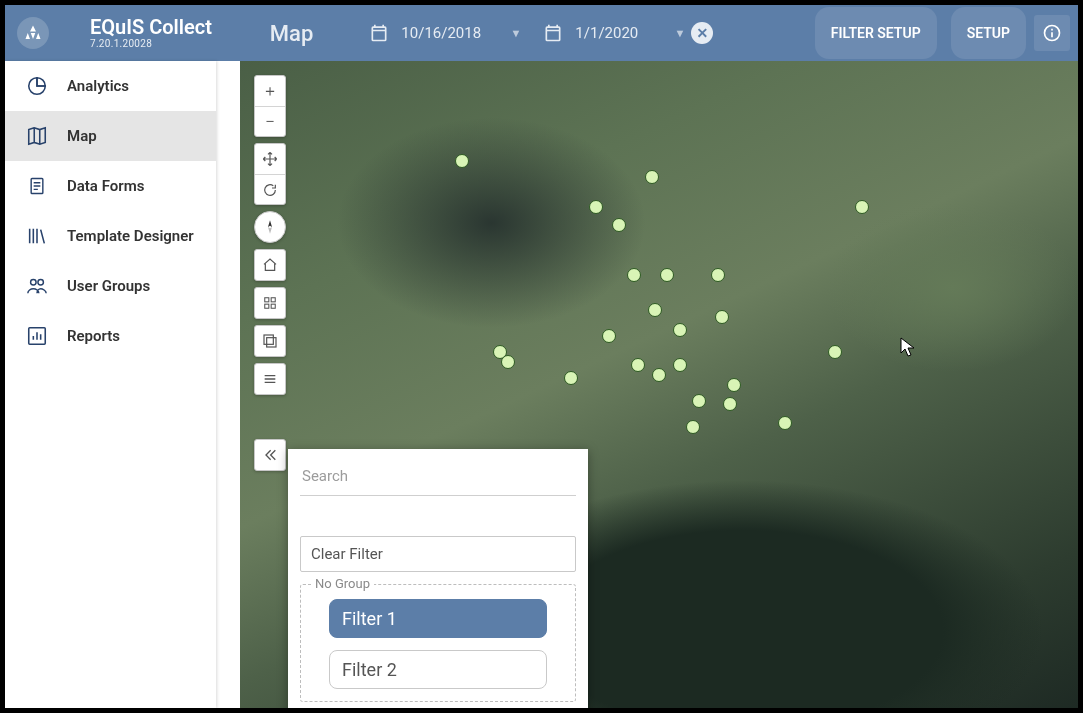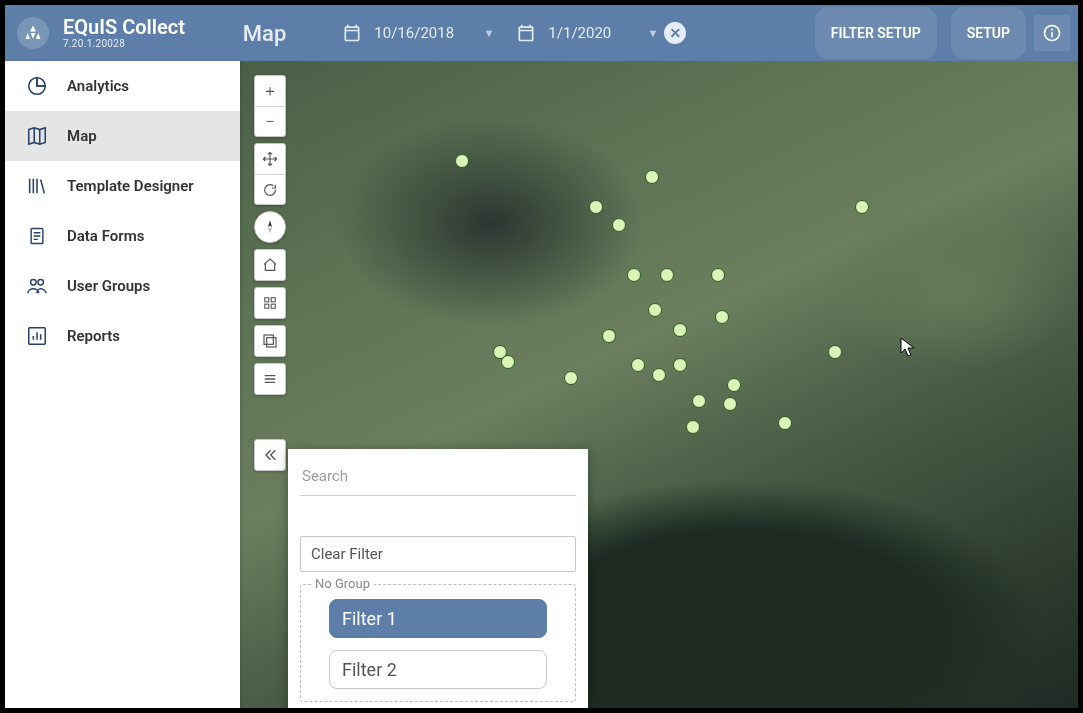--- a/index.html
+++ b/index.html
@@ -20,21 +20,21 @@
 
   
   .header {
     height: 56px;
     background: #5c7ea8;
     display: flex;
     align-items: center;
     color: #fff;
     padding: 0 8px 0 0;
   }
-  .brand-block { display:flex; align-items:center; padding-left:12px; }
+  .brand-block { display:flex; align-items:center; padding-left:12px;gap:27px; }
   .brand-icon {
     width: 32px; height: 32px;
     border-radius: 50%;
     background: #7a96b7;
     display:flex;align-items:center;justify-content:center;
     font-size:18px;
   }
   .brand-text { margin-left:14px; line-height:1; }
   .brand-main { font-size:20px; font-weight:600; }
   .brand-sub  { font-size:10px; opacity:.85; margin-top:2px; letter-spacing:.3px; }
@@ -85,21 +85,21 @@
     display:flex;align-items:center;justify-content:center;
     background:#6d8bb1;
     margin-left:8px;
     cursor:pointer;
   }
 
   
   .sidebar {
     position:absolute;
     left:0; top:56px; bottom:0;
-    width:235px;
+    width:211px;
     background:#fff;
     box-shadow: 1px 0 3px rgba(0,0,0,.15);
     z-index:10;
   }
   .side-item {
     height:50px;
     display:flex;align-items:center;
     padding-left:18px;
     font-size:15px;
     font-weight:600;
@@ -293,34 +293,34 @@
     <div class="side-item active">
       <span class="side-icon">
         <svg width="22" height="22" viewBox="0 0 24 24" fill="none" stroke="#28426b" stroke-width="1.7">
             <path d="M9 3 3 5v16l6-2 6 2 6-2V3l-6 2-6-2zM9 3v16M15 5v16"></path>
           </svg>
       </span>
       <span class="side-label">Map</span>
     </div>
     <div class="side-item">
       <span class="side-icon">
-        <svg width="22" height="22" viewBox="0 0 24 24" fill="none" stroke="#28426b" stroke-width="1.7">
-            <path d="M4 4v16M8 4v16M12 4v16M16 5l4 15"></path>
-          </svg>
-      </span>
-      <span class="side-label">Template Designer</span>
-    </div>
-    <div class="side-item">
-      <span class="side-icon">
         <svg width="20" height="22" viewBox="0 0 24 24" fill="none" stroke="#28426b" stroke-width="1.7">
             <rect x="5" y="3" width="14" height="18" rx="1"></rect>
             <path d="M8 8h8M8 12h8M8 16h5"></path>
           </svg>
       </span>
       <span class="side-label">Data Forms</span>
+    </div>
+    <div class="side-item">
+      <span class="side-icon">
+        <svg width="22" height="22" viewBox="0 0 24 24" fill="none" stroke="#28426b" stroke-width="1.7">
+            <path d="M4 4v16M8 4v16M12 4v16M16 5l4 15"></path>
+          </svg>
+      </span>
+      <span class="side-label">Template Designer</span>
     </div>
     <div class="side-item">
       <span class="side-icon">
         <svg width="24" height="22" viewBox="0 0 24 24" fill="none" stroke="#28426b" stroke-width="1.6">
             <circle cx="8" cy="8" r="3"></circle>
             <circle cx="16" cy="8" r="3"></circle>
             <path d="M2 20c0-3 3-5 6-5s6 2 6 5M12 20c0-3 2-5 4-5s6 2 6 5"></path>
           </svg>
       </span>
       <span class="side-label">User Groups</span>

